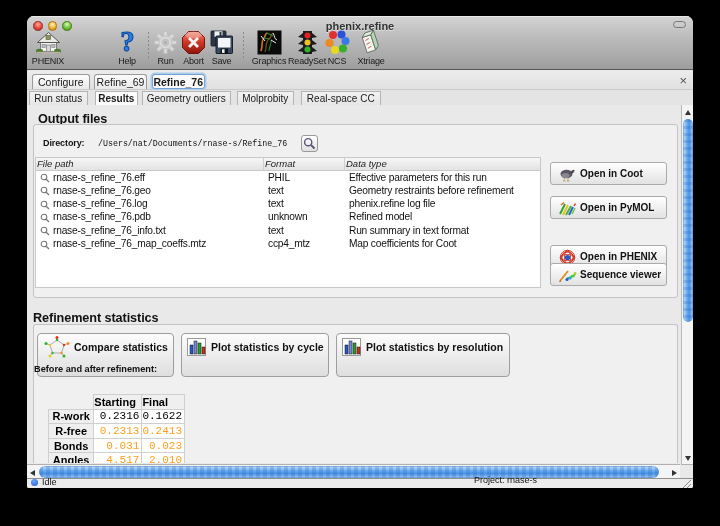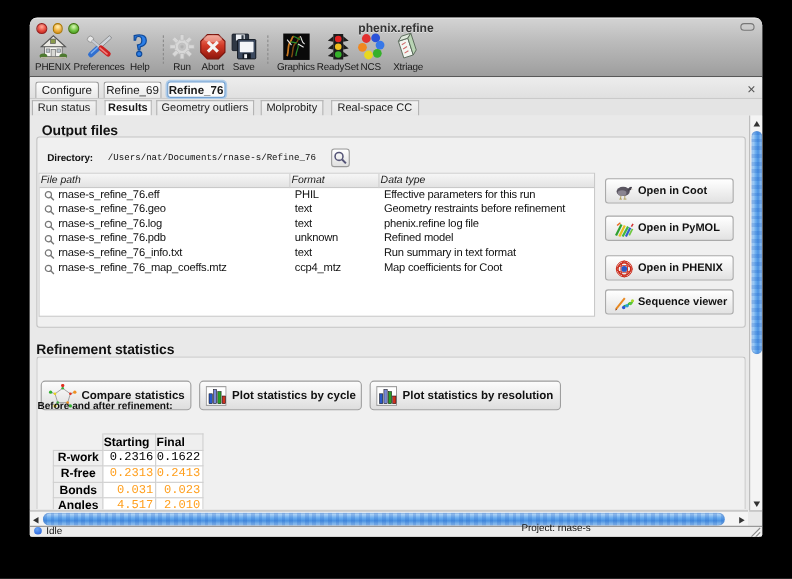--- a/index.html
+++ b/index.html
@@ -51,21 +51,21 @@
 #fhead { position:absolute; left:0; top:0; width:504px; height:13px; background:linear-gradient(#f6f6f6,#e3e3e3); border-bottom:1px solid #c9c9c9; }
 #fhead div { position:absolute; top:0; height:13px; line-height:12px; font-size:9.5px; color:#222; padding-left:1px; border-left:1px solid #cfcfcf;font-style:italic; }
 .frow { position:absolute; left:0; width:502px; height:13.3px; font-size:10.2px; color:#111; letter-spacing:-0.2px; }
 .frow span { position:absolute; top:-0.5px; }
 .mag { position:absolute; left:4px; top:1px; width:10px; height:10px; }
 
 .rbtn { position:absolute; left:516px; width:117px; height:23px; background:linear-gradient(#ffffff,#e2e2e2); border:1px solid #aaa; border-radius:3px; font-size:10px; font-weight:bold; color:#111; }
 .rbtn .txt { position:absolute; left:29px; top:5px; }
 .rbtn svg { position:absolute; left:7px; top:3px; }
 
-.bbtn { position:absolute; height:27px; background:linear-gradient(#fcfcfc,#dedede); border:1px solid #9e9e9e; border-radius:4px; font-size:10.5px; font-weight:bold; color:#111;margin-top:13px; }
+.bbtn { position:absolute; height:44px; background:linear-gradient(#fcfcfc,#dedede); border:1px solid #9e9e9e; border-radius:4px; font-size:10.5px; font-weight:bold; color:#111; }
 .bbtn .txt { position:absolute; top:7px; }
 
 #stable { position:absolute; left:14px; top:69px; width:137px; border-collapse:collapse; }
 #stable td, #stable th { border:1px solid #cfcfcf; font-size:11px; padding:0; }
 #stable .lab { width:48px; background:#efefef; font-weight:bold; text-align:center; height:14.6px; }
 #stable .val { background:#fff; font-family:"Liberation Mono",monospace; text-align:right; padding-right:2px; }
 #stable .hdr { background:#efefef; font-weight:bold; height:13.4px; }
 .orange { color:#ff9e1b; }
 
 #vsb { position:absolute; left:654px; top:89px; width:12px; height:359px; background:#f4f4f4; border-left:1px solid #b9b9b9; }
@@ -101,36 +101,20 @@
       <rect x="11" y="6.5" width="4.5" height="4" fill="#8a9a4a" stroke="#555" stroke-width="0.6"></rect>
       <rect x="11.5" y="16" width="4" height="6.5" fill="#d8d8d4" stroke="#777" stroke-width="0.7"></rect>
       <rect x="7" y="15.5" width="3.2" height="3" fill="#b8c4cc" stroke="#777" stroke-width="0.6"></rect>
       <rect x="16.8" y="15.5" width="3.2" height="3" fill="#b8c4cc" stroke="#777" stroke-width="0.6"></rect>
       <ellipse cx="4.5" cy="22" rx="3.5" ry="2.3" fill="#4e7a30"></ellipse>
       <ellipse cx="22.5" cy="22" rx="3.5" ry="2.3" fill="#4e7a30"></ellipse>
       <rect x="2" y="22.8" width="23" height="1.6" fill="#b9b4a6"></rect>
     </svg>
         <span class="lb">PHENIX</span>
       </div>
-    <div class="tbi" style="left:35px;">
-        <svg class="ic" viewBox="0 0 27 27">
-      <g transform="rotate(48 13.5 13.5)">
-            <rect x="12" y="0" width="3" height="14" fill="#cfd4da" stroke="#777" stroke-width="0.6"></rect>
-            <rect x="11" y="13.5" width="5" height="13" rx="2.2" fill="#2f6fd0"></rect>
-            <rect x="12.1" y="14.5" width="1.3" height="9" fill="#7fb0f0"></rect>
-          </g>
-      <g transform="rotate(-50 13.5 13.5)">
-            <circle cx="13.5" cy="2.8" r="2.8" fill="#e8e8e8" stroke="#888" stroke-width="0.7"></circle>
-            <rect x="12.3" y="4.5" width="2.4" height="9" fill="#c8ccd4" stroke="#888" stroke-width="0.4"></rect>
-            <rect x="11.2" y="13" width="4.6" height="13" rx="2.2" fill="#cc2222"></rect>
-            <rect x="12.2" y="14" width="1.3" height="9.5" fill="#f08080"></rect>
-          </g>
-    </svg>
-        <span class="lb">Preferences</span>
-      </div>
     <div class="tbi" style="left:72px;">
         <svg class="ic" viewBox="0 0 27 27">
       <text x="13.5" y="22" font-family="Liberation Serif, serif" font-size="29" font-weight="bold" text-anchor="middle" fill="#2d7fe8" stroke="#0f4a9a" stroke-width="1.1">?</text>
     </svg>
         <span class="lb">Help</span>
       </div>
     <div class="tsep" style="left:121px;"></div>
     <div class="tbi" style="left:110.5px;">
         <svg class="ic" viewBox="0 0 27 27">
       <g fill="#d8d8d8" stroke="#bcbcbc" stroke-width="0.6">
@@ -325,21 +309,21 @@
         <path d="M2 14 L7 4" stroke="#30a030" stroke-width="2"></path>
         <path d="M5 15 L10 5" stroke="#e8c020" stroke-width="2"></path>
         <path d="M8 15 L13 6" stroke="#40b840" stroke-width="2"></path>
         <path d="M11 15 L15 7" stroke="#3060d0" stroke-width="2"></path>
         <path d="M14 14 L17 8" stroke="#70c840" stroke-width="1.6"></path>
         <path d="M3 5 L6 2.5" stroke="#e86820" stroke-width="1.4"></path>
         <path d="M16 6 L17.5 3.5" stroke="#d03030" stroke-width="1.4"></path>
       </svg>
           <span class="txt">Open in PyMOL</span>
         </div>
-      <div class="rbtn" style="top:107px;">
+      <div class="rbtn" style="top:120px;">
           <svg width="19" height="17" viewBox="0 0 19 17">
         <g stroke="#cc2a1a" fill="none" stroke-width="0.9">
         <circle cx="9.5" cy="8.5" r="7.2"></circle>
         <ellipse cx="9.5" cy="8.5" rx="7.2" ry="3"></ellipse>
         <ellipse cx="9.5" cy="8.5" rx="3" ry="7.2"></ellipse>
         <ellipse cx="9.5" cy="8.5" rx="6" ry="5.5" transform="rotate(40 9.5 8.5)"></ellipse>
         <ellipse cx="9.5" cy="8.5" rx="6" ry="5.5" transform="rotate(-40 9.5 8.5)"></ellipse>
             </g>
         <circle cx="9.5" cy="8.5" r="2.6" fill="#2858c8"></circle>
       </svg>

